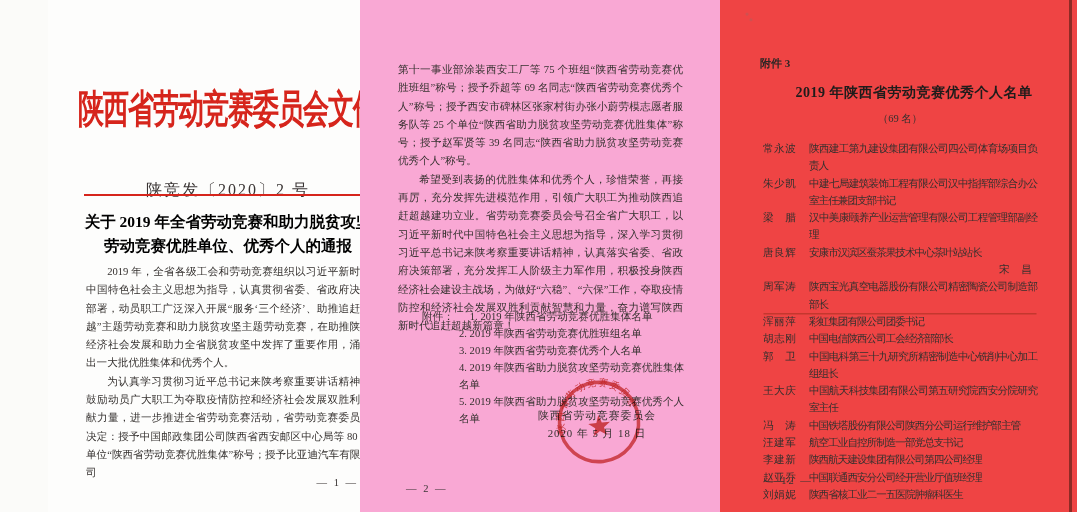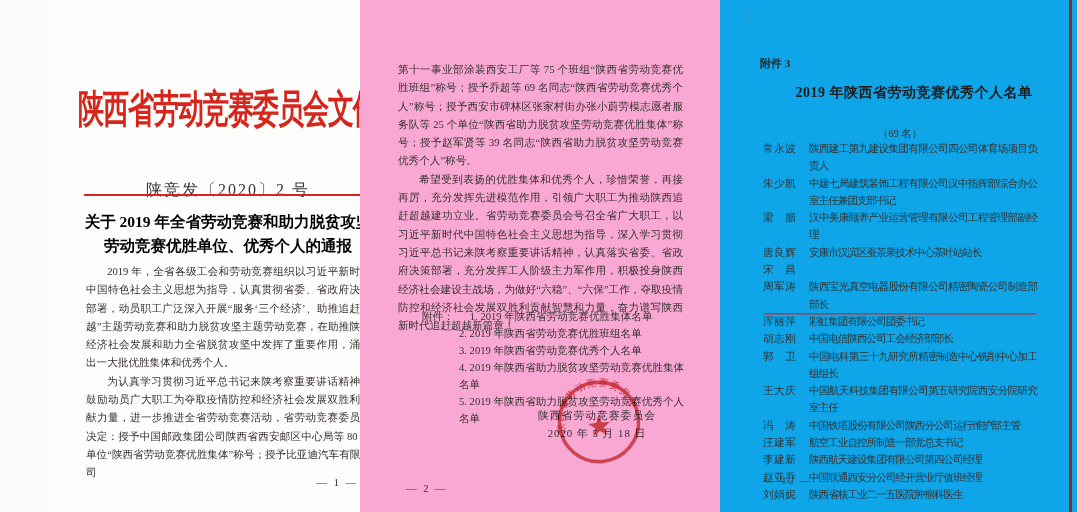--- a/index.html
+++ b/index.html
@@ -5,21 +5,21 @@
   html,body{margin:0;padding:0;background:#e8e8e6;}
   .canvas{
     position:relative;width:1077px;height:512px;overflow:hidden;
     background:#fbfbf9;
     font-family:"Liberation Serif","DejaVu Serif",serif;
     color:#2e2a28;
   }
   .page{position:absolute;top:0;height:512px;}
   #page1{left:0;width:360px;background:#fdfdfc;margin-left:48px;}
   #page2{left:360px;width:360px;background:#f9a8d4;}
-  #page3{left:720px;width:357px;background:#0ea5e9;}
+  #page3{left:720px;width:357px;background:#ef4444;}
   .right-edge{position:absolute;left:1069px;top:0;width:3px;height:512px;background:#8e2b25;}
   .smudge{position:absolute;left:24px;top:10px;width:10px;height:14px;opacity:.25;
     background:radial-gradient(circle at 30% 30%, #777 1px, transparent 2px),
                radial-gradient(circle at 70% 70%, #777 1px, transparent 2px);}
   
   .red-head{
     position:absolute;left:12px;width:336px;top:92px;text-align:center;
     color:#d6251c;font-weight:900;font-size:26px;letter-spacing:-1px;
     transform:scaleY(1.5);transform-origin:center;white-space:nowrap;
   }
@@ -46,24 +46,24 @@
   .signature{position:absolute;right:64px;top:406px;text-align:center;
     font-size:10.8px;line-height:18px;letter-spacing:1px;color:#34302e;}
   .seal{position:absolute;left:195px;top:378px;width:88px;height:88px;
     transform:rotate(-6deg);mix-blend-mode:multiply;}
   
   .p3-attach-label{position:absolute;left:40px;top:56px;font-weight:bold;
     font-size:11px;color:#2a2624;}
   .p3-title{position:absolute;left:35px;width:290px;top:84px;text-align:center;
     font-weight:bold;font-size:14px;letter-spacing:.5px;color:#1f1c1b;margin-left:14px;}
   .p3-count{position:absolute;left:35px;width:290px;top:112px;text-align:center;
-    font-size:10.5px;color:#34302e;margin-top:15px;}
+    font-size:10.5px;color:#34302e;}
   .roster{position:absolute;left:43px;width:274px;top:140px;
     font-size:10.6px;line-height:17.3px;color:#34302e;}
-  .roster-row{display:flex;align-items:flex-start;}
+  .roster-row{display:flex;align-items:flex-start;justify-content:flex-end;}
   .roster-row.underlined{box-shadow:0 2px 0 -0.5px #c4372e;}
   .rname{flex:0 0 38px;letter-spacing:.5px;white-space:nowrap;}
   .rpos{flex:1;margin-left:8px;letter-spacing:-1px;text-align:justify;}
 </style>
 </head>
 <body>
 
 <div class="canvas">
 
   <div class="page" id="page1">

